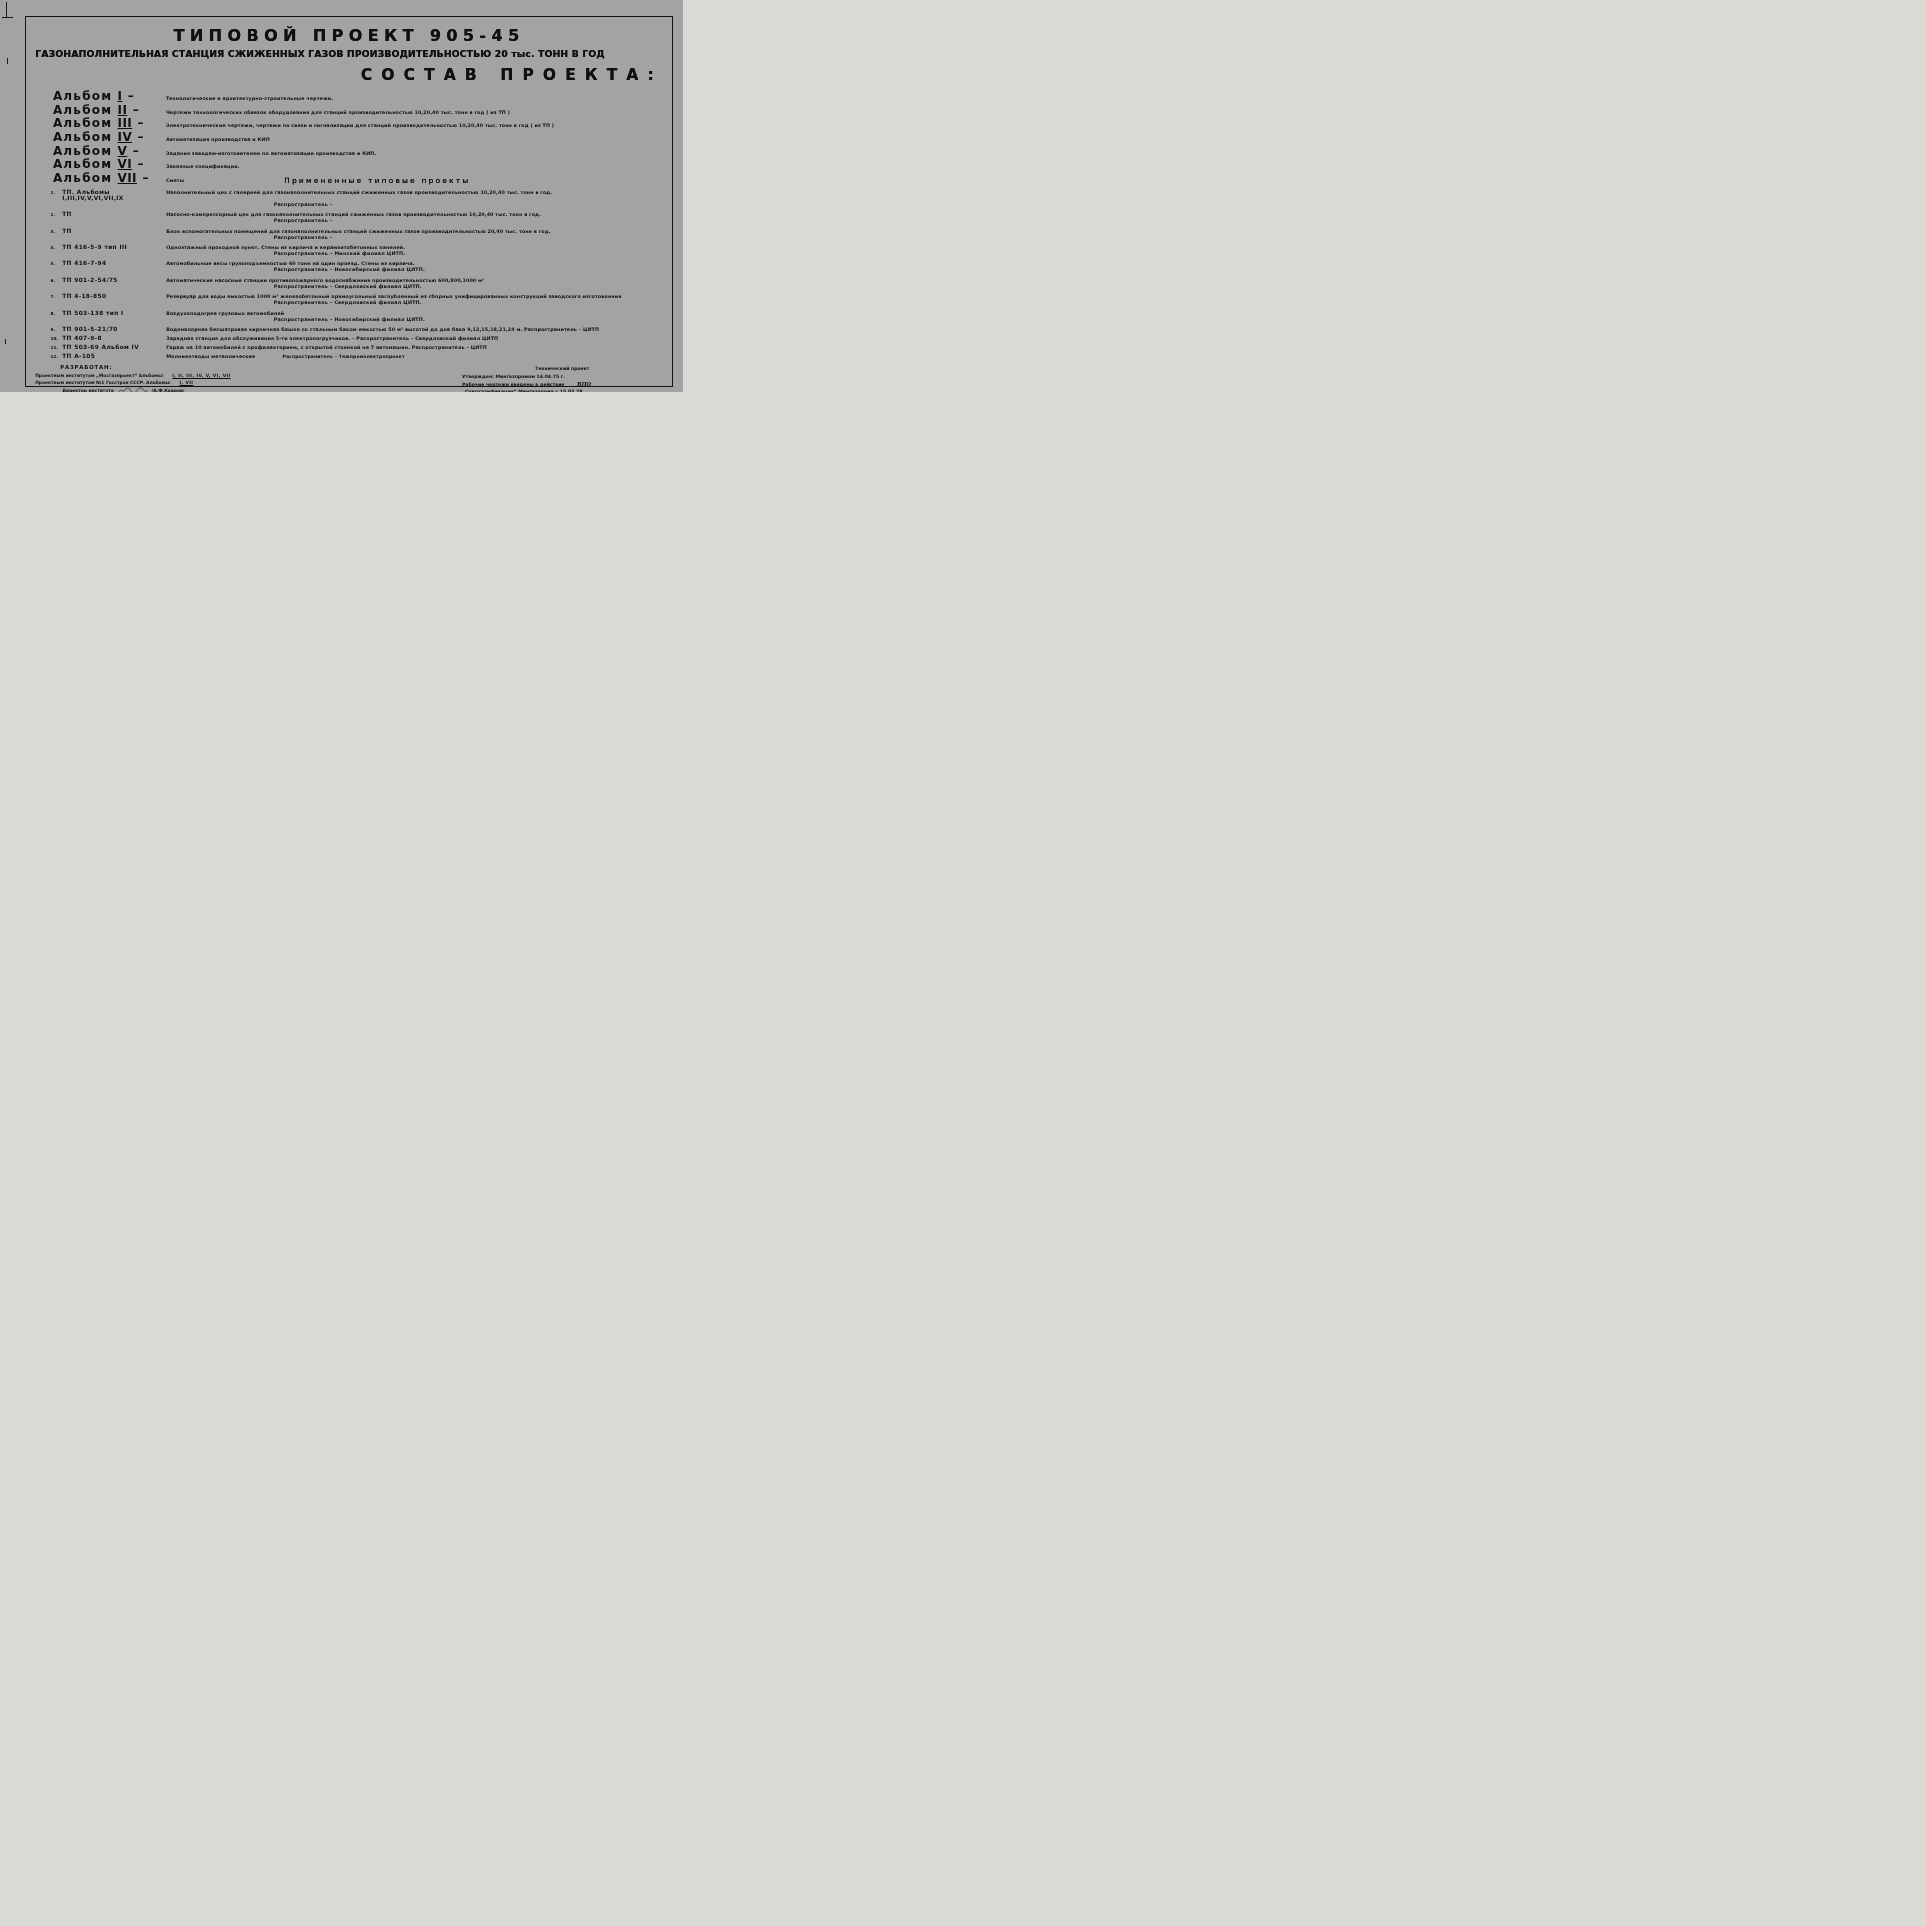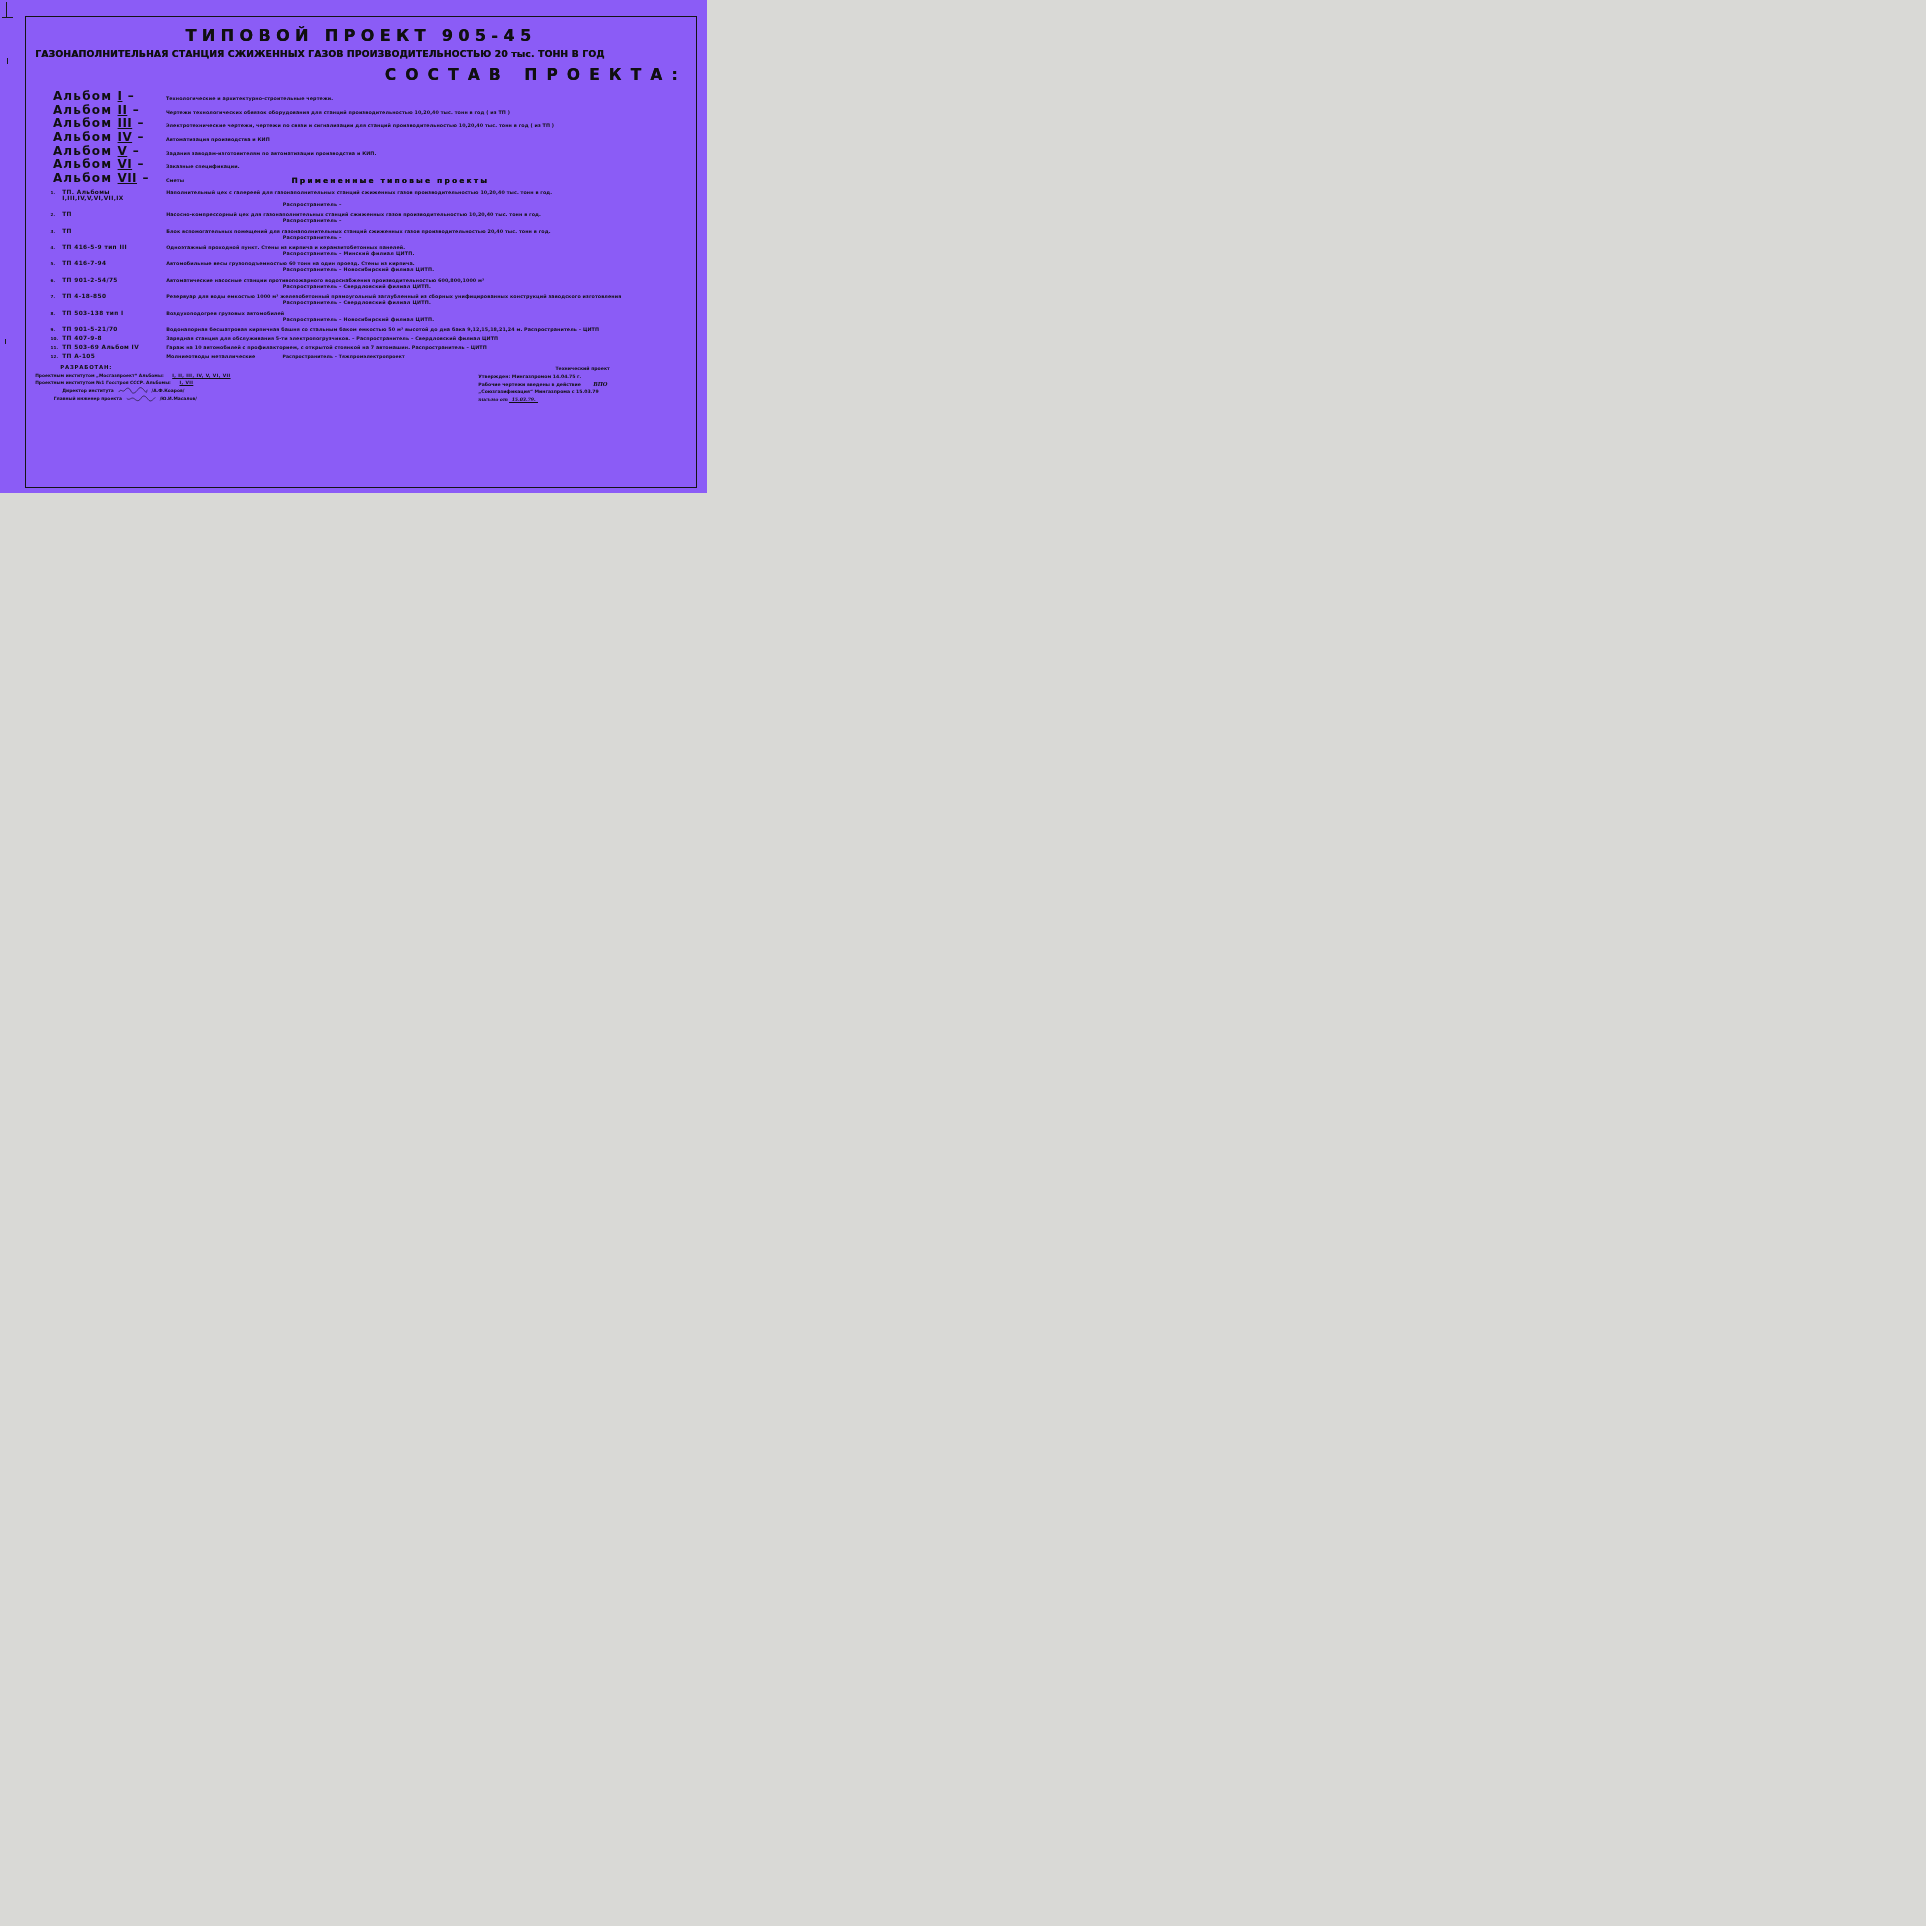--- a/index.html
+++ b/index.html
@@ -1,23 +1,22 @@
 <!DOCTYPE html>
 <html style="font-size:6.2px"><head>
 <meta charset="utf-8">
 <style>
   html, body { margin:0; padding:0; background:#d9d9d6; }
   .page {
     position:relative;
-    width:683px; height:493px;
-    background:#8b5cf6;
+    width:683px; height:392px;
+    background:#a3a3a3;
     font-family:"DejaVu Sans", sans-serif;
     color:#101010;
     overflow:hidden;
-    padding-left:24px;
   }
   
   .mark { position:absolute; background:#1a1a1a; }
   .mark.v1 { left:6.2px; top:2.3px;  width:0.8px; height:15.4px; }
   .mark.h1 { left:1.5px;  top:17px; width:11.6px; height:0.8px; }
   .mark.v2 { left:7px; top:58px; width:0.8px; height:6.2px; }
   .mark.v3 { left:5.4px; top:339px; width:0.8px; height:5.4px; }
 
   .frame {
     position:absolute;
@@ -53,21 +52,21 @@
   .albums { margin-top:1.5px; }
   .album-row { display:flex; align-items:baseline; padding-left:17.7px; line-height:11.6px; }
   .album-label { width:113px; flex:0 0 113px; font-size:12px; font-weight:bold; letter-spacing:1.2px; }
   .album-label .numeral { text-decoration:underline; letter-spacing:0.4px; }
   .album-text { flex:1; font-size:4.8px; font-weight:bold; letter-spacing:0.1px; }
 
   .tp-heading {
     margin-top:-10.4px; margin-bottom:0.8px;
     padding-left:9%;
     text-align:center;
-    font-size:7.3px; font-weight:bold;
+    font-size:7.3px; font-weight:normal;
     letter-spacing:2.3px;
     white-space:nowrap;
   }
 
   
   .projects { margin-top:3.9px; }
   .project-row { margin-bottom:2.7px; }
   .p-line1 { display:flex; align-items:baseline; padding-left:15.4px; }
   .p-num  { flex:0 0 11.6px; font-size:4.2px; font-weight:bold; }
   .p-code { flex:0 0 104px; font-size:5.8px; font-weight:bold; letter-spacing:0.4px; }

